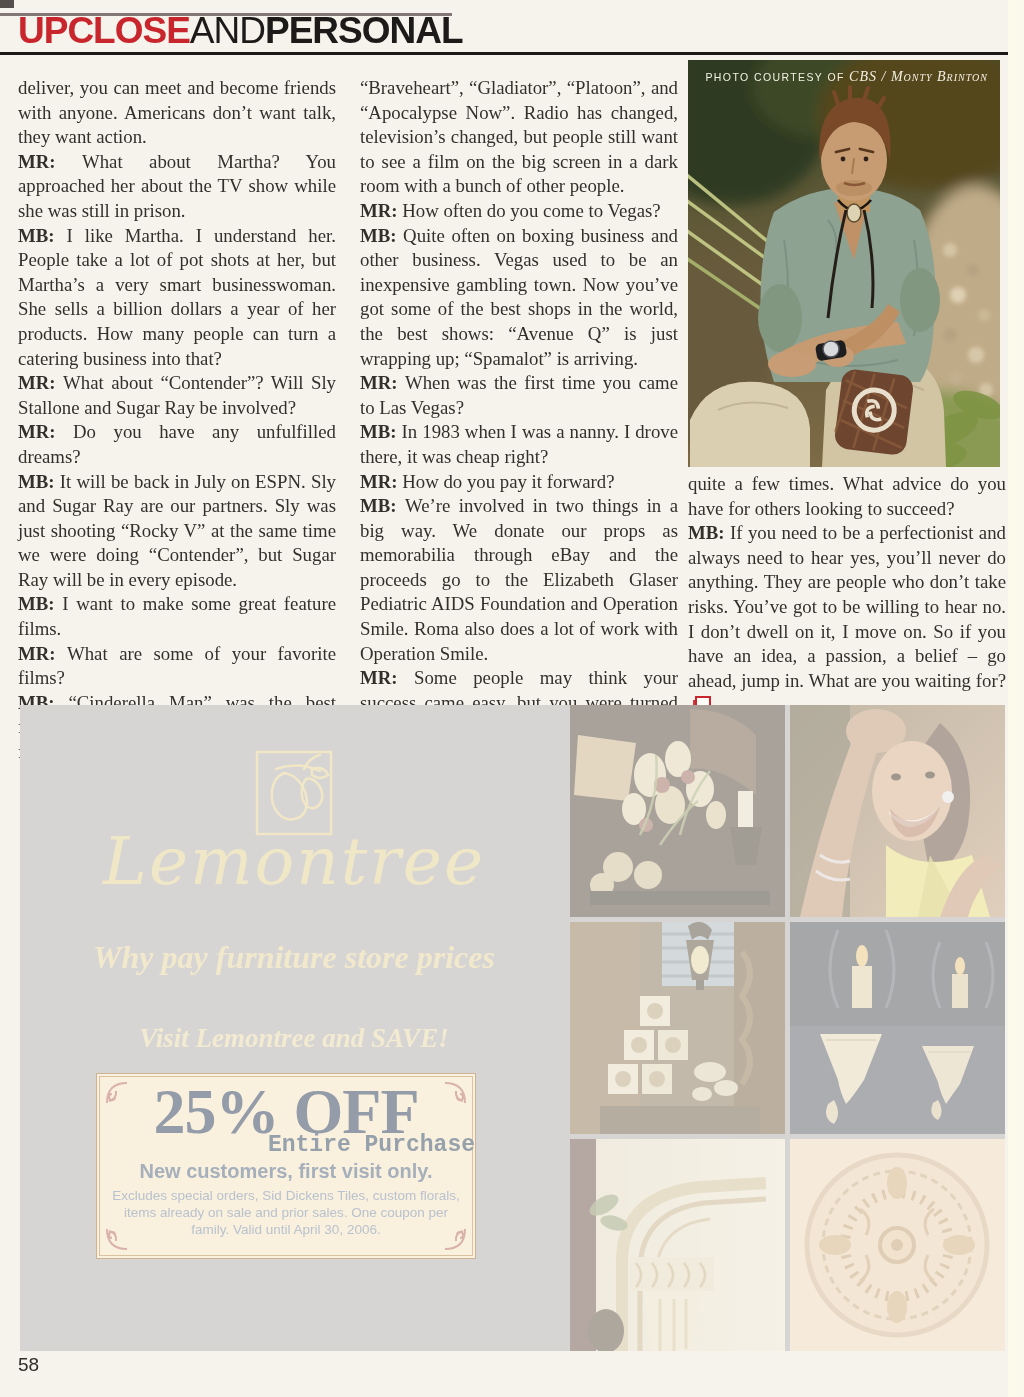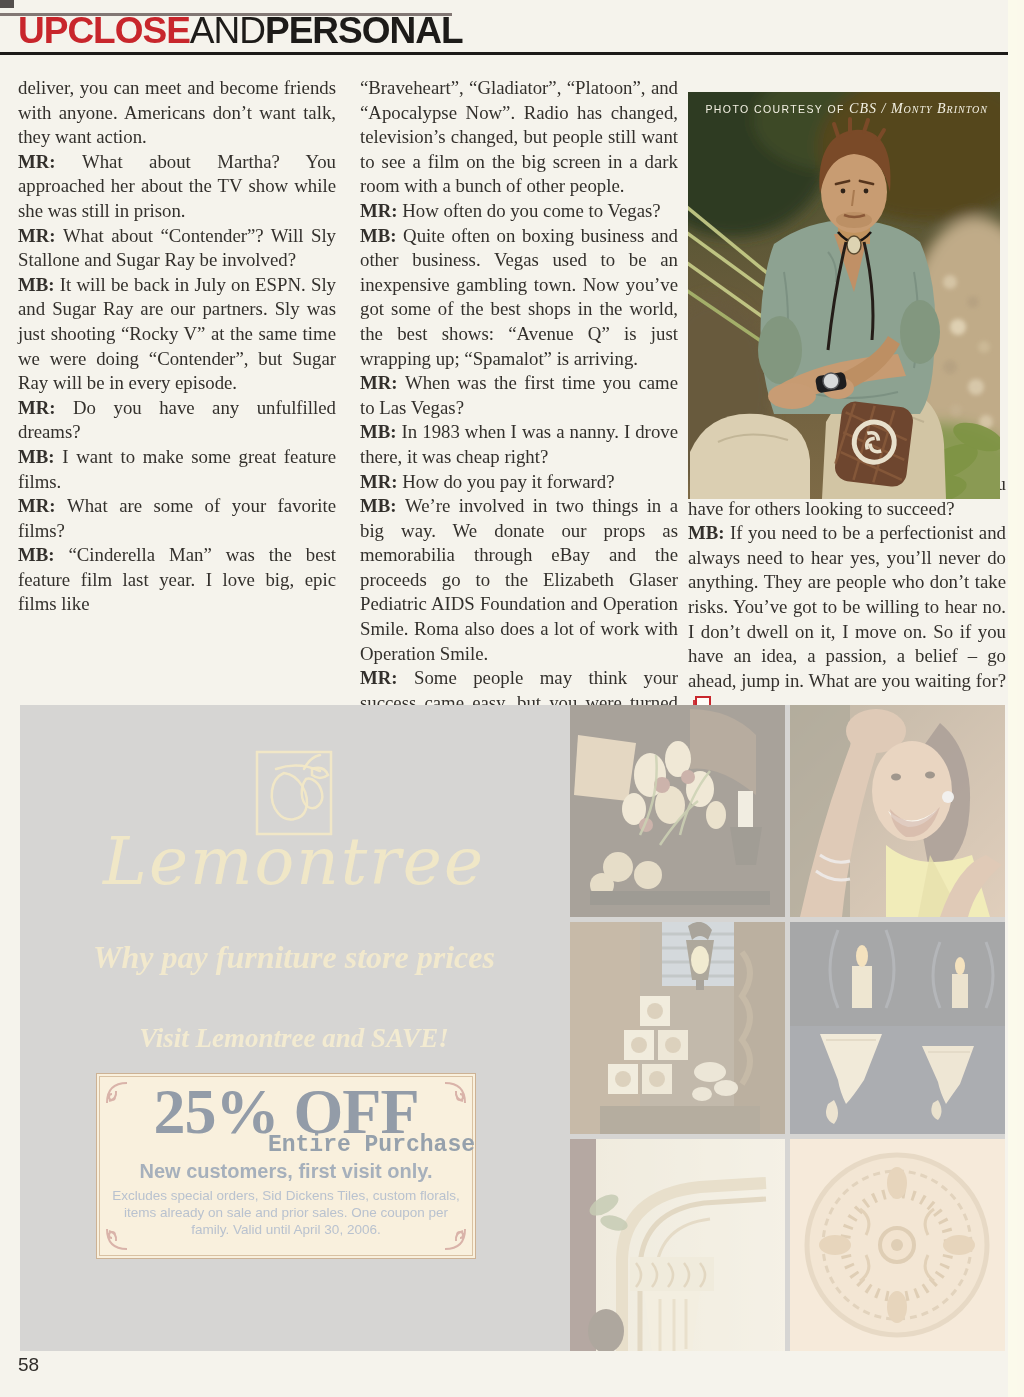--- a/index.html
+++ b/index.html
@@ -35,21 +35,21 @@
   .col{position:absolute;top:76px;width:318px;font-size:18.8px;line-height:24.6px;text-align:justify;}
   .col.c1{left:18px;}
   .col.c2{left:360px;}
   .col.c3{left:688px;top:472px;}
   .para{margin:0;}
   .spk{font-weight:700;}
   .endmark{display:inline-block;width:12px;height:12px;border:2.5px solid var(--accent-red);
     background:#fffdf8;box-shadow:-3px 3px 0 -1px rgba(200,38,44,.9);margin-left:7px;vertical-align:-1px;}
 
   
-  .photo{position:absolute;left:688px;top:60px;width:312px;height:407px;overflow:hidden;background:#4c512f;margin-top:32px;}
+  .photo{position:absolute;left:688px;top:60px;width:312px;height:407px;overflow:hidden;background:#4c512f;}
   .photo svg{display:block;}
   .credit{position:absolute;top:9px;right:12px;color:#f4f1e4;
     font-family:"Liberation Sans",sans-serif;font-size:10.5px;letter-spacing:1.4px;
     text-transform:uppercase;white-space:nowrap;}
   .credit .credit-name{font-family:"Liberation Serif",serif;font-style:italic;font-size:14px;
     letter-spacing:1px;font-variant:small-caps;text-transform:none;}
 
   
   .ad{position:absolute;left:20px;top:705px;width:985px;height:646px;background:var(--ad-gray);}
   .ad-left{position:absolute;left:0;top:0;width:548px;height:646px;}
@@ -108,23 +108,24 @@
   <div class="scan-corner"></div>
 
   <div class="masthead">
     <span class="m1">UPCLOSE</span><span class="m2">AND</span><span class="m3">PERSONAL</span>
   </div>
   <div class="masthead-rule"></div>
 
   <div class="col c1">
       <p class="para"><span>deliver, you can meet and become friends with anyone. Americans don’t want talk, they want action.</span></p>
       <p class="para"><b class="spk">MR: </b><span>What about Martha? You approached her about the TV show while she was still in prison.</span></p>
+      <p class="para"><b class="spk">MB: </b><span>I like Martha. I understand her. People take a lot of pot shots at her, but Martha’s a very smart businesswoman. She sells a billion dollars a year of her products. How many people can turn a catering business into that?</span></p>
       <p class="para"><b class="spk">MR: </b><span>What about “Contender”? Will Sly Stallone and Sugar Ray be involved?</span></p>
+      <p class="para"><b class="spk">MR: </b><span>Do you have any unfulfilled dreams?</span></p>
       <p class="para"><b class="spk">MB: </b><span>It will be back in July on ESPN. Sly and Sugar Ray are our partners. Sly was just shooting “Rocky V” at the same time we were doing “Contender”, but Sugar Ray will be in every episode.</span></p>
-      <p class="para"><b class="spk">MR: </b><span>Do you have any unfulfilled dreams?</span></p>
       <p class="para"><b class="spk">MB: </b><span>I want to make some great feature films.</span></p>
       <p class="para"><b class="spk">MR: </b><span>What are some of your favorite films?</span></p>
       <p class="para"><b class="spk">MB: </b><span>“Cinderella Man” was the best feature film last year. I love big, epic films like</span></p>
     </div>
   <div class="col c2">
       <p class="para"><span>“Braveheart”, “Gladiator”, “Platoon”, and “Apocalypse Now”. Radio has changed, television’s changed, but people still want to see a film on the big screen in a dark room with a bunch of other people.</span></p>
       <p class="para"><b class="spk">MR: </b><span>How often do you come to Vegas?</span></p>
       <p class="para"><b class="spk">MB: </b><span>Quite often on boxing business and other business. Vegas used to be an inexpensive gambling town. Now you’ve got some of the best shops in the world, the best shows: “Avenue Q” is just wrapping up; “Spamalot” is arriving.</span></p>
       <p class="para"><b class="spk">MR: </b><span>When was the first time you came to Las Vegas?</span></p>
       <p class="para"><b class="spk">MB: </b><span>In 1983 when I was a nanny. I drove there, it was cheap right?</span></p>

